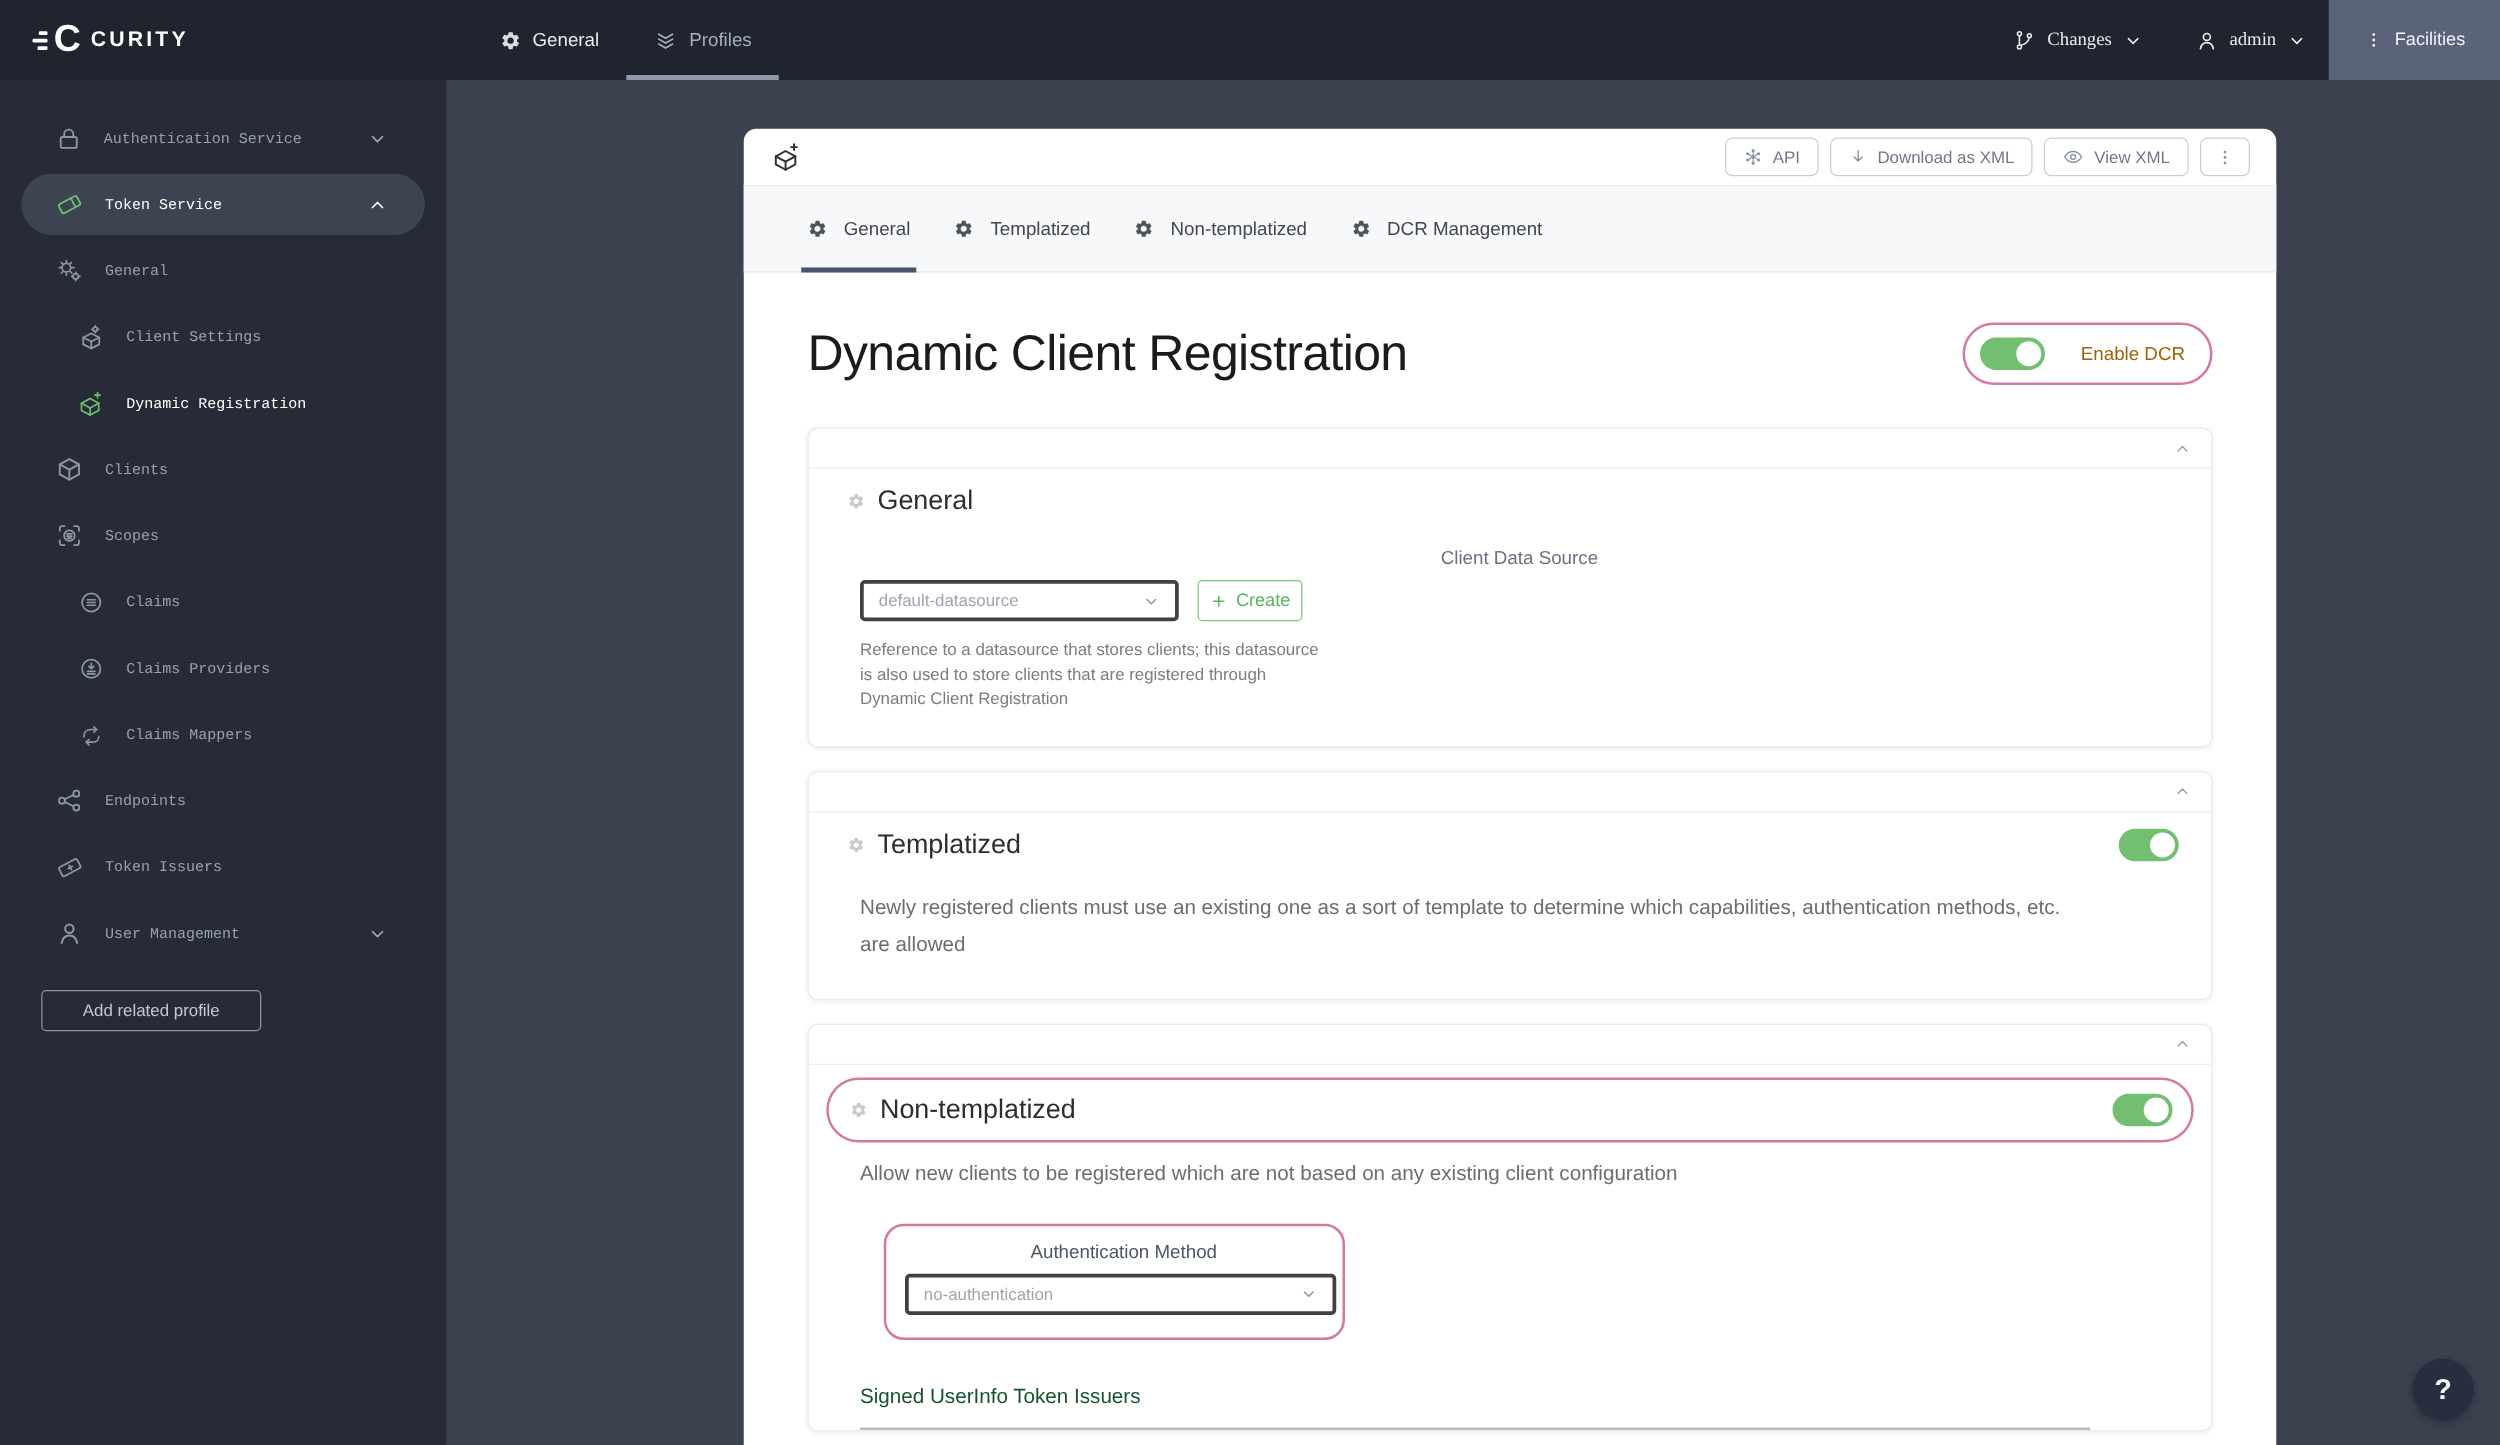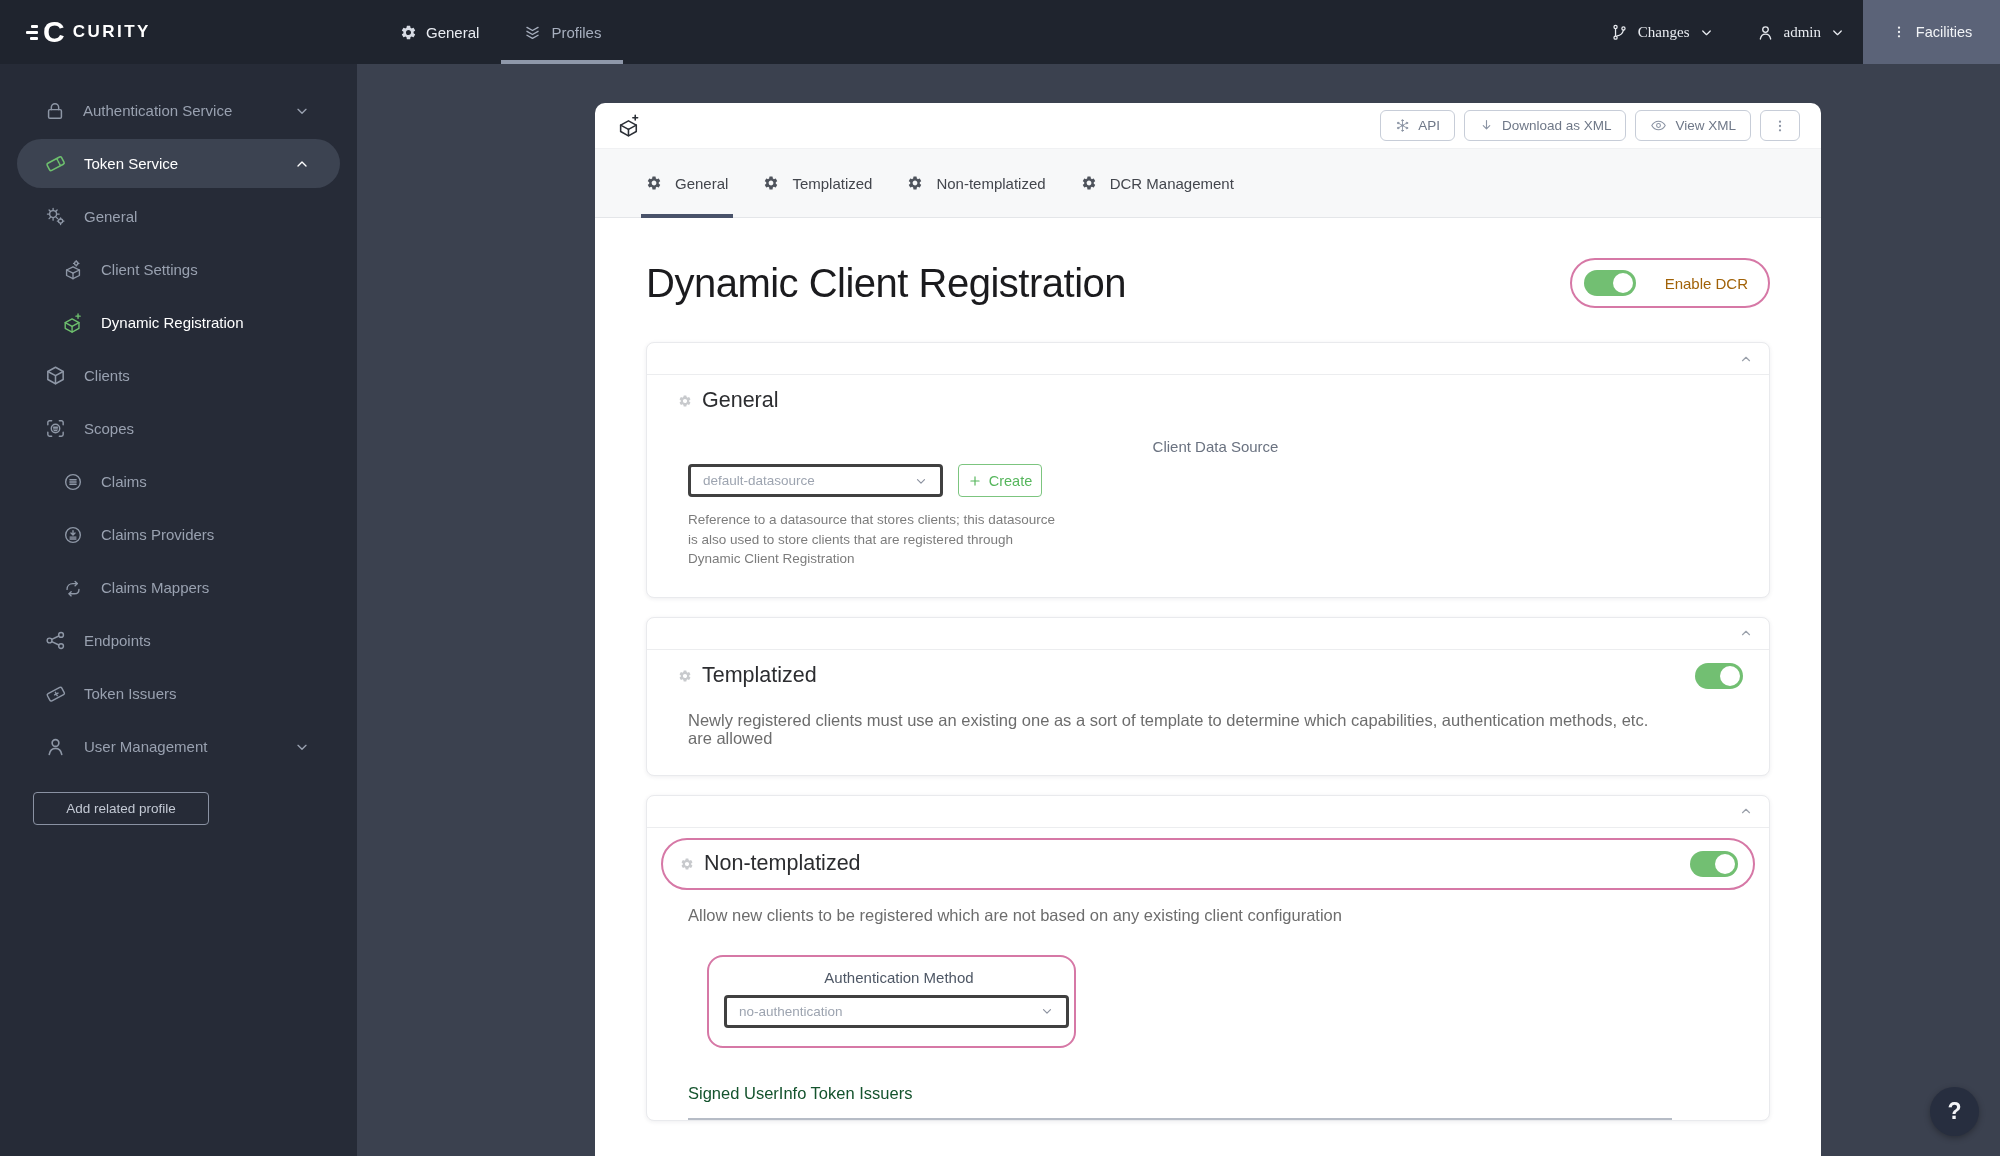--- a/index.html
+++ b/index.html
@@ -26,21 +26,21 @@
   .top-tab.dim { color:#A7AFBE; } .top-tab.dim .ic { color:#A7AFBE; }
   .top-tab.active::after { content:""; position:absolute; left:0; right:0; bottom:0; height:4px; background:#8F98AA; }
   .top-right { position:absolute; right:155px; top:0; height:64px; display:flex; align-items:center; gap:42px;font-family:Liberation Serif, serif; }
   .top-menu { display:flex; align-items:center; gap:9px; color:#E8EBF0; font-size:15px; cursor:pointer; }
   .top-menu .ic { color:#E8EBF0; }
   .facilities { position:absolute; right:0; top:0; width:137px; height:64px; background:#5B6378; color:#F2F4F7;
                 display:flex; align-items:center; justify-content:center; gap:9px; font-size:14.5px; cursor:pointer; }
 
   
   .sidebar { position:absolute; left:0; top:64px; width:357px; height:1092px; background:#262B37; padding-top:20px; z-index:20; }
-  .side-item { height:53px; display:flex; align-items:center; color:#99A1B0; font-size:15px; cursor:pointer; padding-left:44px; position:relative; }
+  .side-item { height:53px; display:flex; align-items:center; color:#99A1B0; font-size:12px; cursor:pointer; padding-left:44px; position:relative;font-family:Liberation Mono, monospace; }
   .side-item .ic { color:#8E97A6; flex:0 0 auto; }
   .side-item .lbl { margin-left:17px; }
   .side-item.lvl1 { padding-left:62px; }
   .side-item.on { color:#FFFFFF; }
   .side-item.on .ic { color:#6EC06E; }
   .side-item .chev { margin-left:auto; margin-right:47px; color:#9AA2B1; }
   .side-item.pill { background:#3C4351; border-radius:26px; margin:2px 17px; padding-left:27px; height:49px; }
   .side-item.pill .chev { margin-right:30px; color:#fff; }
   .add-profile { margin:19px 0 0 33px; width:176px; height:33px; border:1px solid #8A92A3; border-radius:4px;
                  display:flex; align-items:center; justify-content:center; gap:9px; color:#C3C9D4; font-size:13.5px; cursor:pointer; background:transparent;flex-direction:column; }
@@ -87,21 +87,21 @@
   .field-label { margin-top:25px; font-size:15px; color:#6A7280;text-align:center; }
   .control-row { margin-top:9px; display:flex; align-items:center; }
   .select { width:255px; height:33px; border:3px solid #404040; border-radius:4px; background:#fff;
             display:flex; align-items:center; justify-content:space-between; padding:0 12px; cursor:pointer; }
   .select .val { font-size:13.5px; color:#9DA4B0; }
   .select .ic { color:#8C92A0; }
   .create-btn { margin-left:15px; width:84px; height:33px; border:1.5px solid #7CC57F; border-radius:4px; background:#fff;
                 color:#56B65C; font-size:14.5px; font-family:inherit; display:flex; align-items:center; justify-content:center; gap:7px; cursor:pointer; }
   .help-text { margin-top:13px; font-size:13.5px; line-height:19.5px; color:#7C7C7C; white-space:pre-line; }
 
-  .sec-desc { margin:22px 0 0 10px; font-size:16.5px; line-height:18px; color:#6D6D6D; white-space:pre-line; }
+  .sec-desc { margin:22px 0 0 10px; font-size:16.5px; line-height:30px; color:#6D6D6D; white-space:pre-line; }
 
   .pink-row { margin:10px 14px 0 14px; border:2px solid #D678A6; border-radius:27px; height:52px;
               display:flex; align-items:center; justify-content:space-between; padding:0 15px 0 17px; }
   .nt-body { padding:0 26px 0 31px; }
   .nt-desc { margin:16px 0 0 10px; font-size:16.5px; color:#6D6D6D; }
   .auth-box { margin:30px 0 0 29px; width:369px; border:2px solid #D678A6; border-radius:16px; padding:12px 0 18px 15px; }
   .auth-box .field-label { margin-top:0; color:#4E5765; }
   .auth-box .select { width:345px; margin-top:9px; }
   .signed-label { margin:36px 0 0 10px; font-size:16.5px; color:#14532d; }
   .signed-divider { margin:15px 0 0 10px; width:984px; border-top:2px solid #B6BCC6; }

